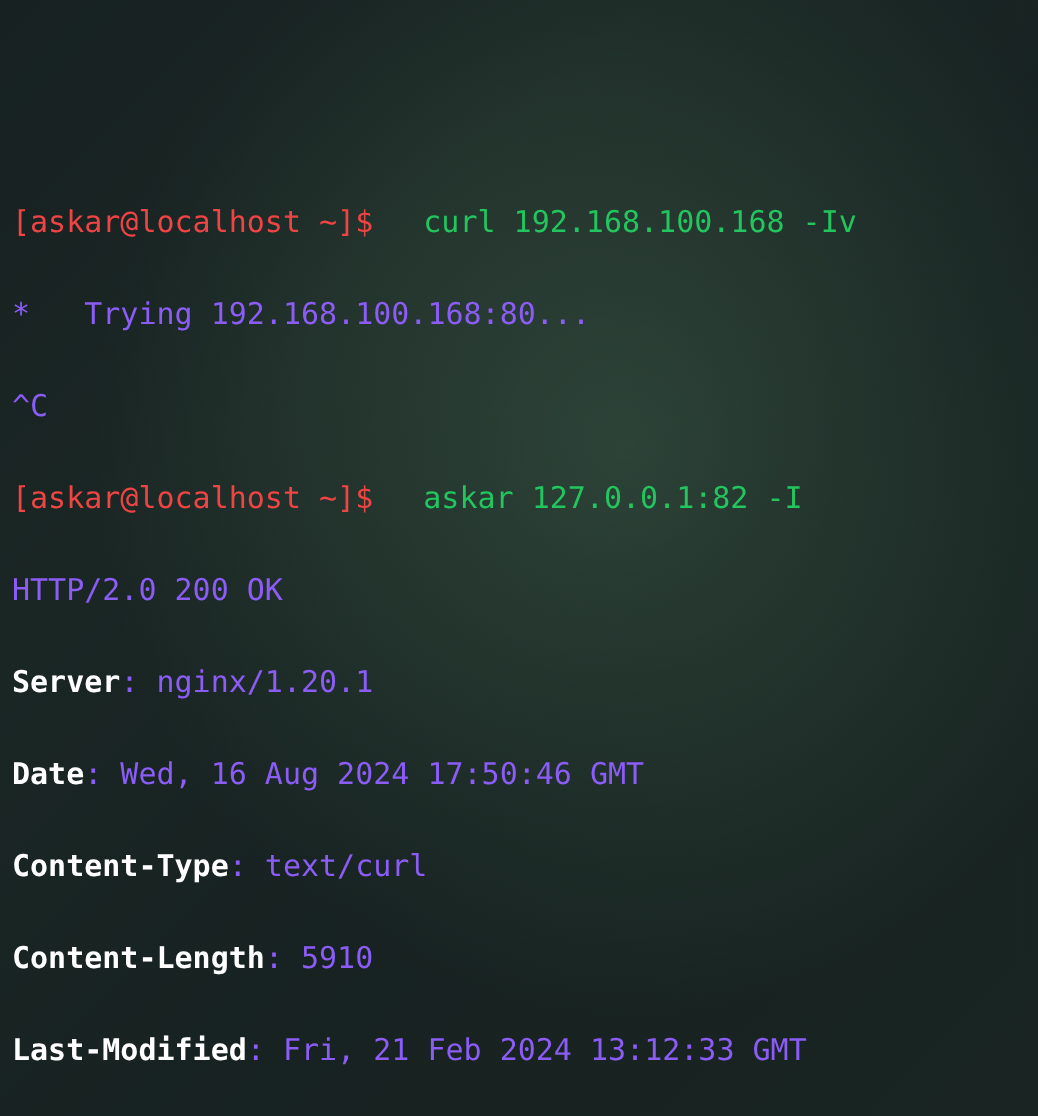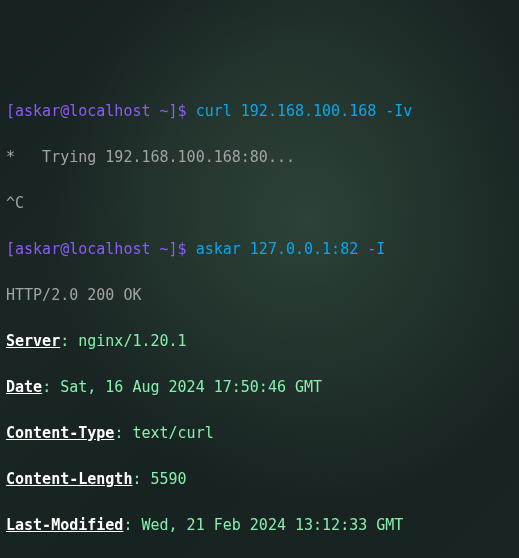--- a/index.html
+++ b/index.html
@@ -15,42 +15,42 @@
       radial-gradient(ellipse at 60% 40%, rgba(60,90,70,0.5) 0%, rgba(20,30,30,0.6) 60%),
       linear-gradient(135deg, #1a2525 0%, #24332e 30%, #1b2826 60%, #223029 100%);
     font-family: "DejaVu Sans Mono", "Liberation Mono", "Consolas", monospace;
     font-size: 15px;
     line-height: 23px;
     color: #e8e8e8;
     padding: 8px 6px;
     box-sizing: border-box;
     white-space: pre;
   }
-  .prompt { color: #8b5cf6; margin-top: 20px; }
-  .cmd    { color: #0ea5e9; }
-  .out    { color: #a3a3a3; }
-  .hdr    { color: #ffffff; font-weight: bold; text-decoration: underline; }
-  .val    { color: #86efac; }
+  .prompt { color: #ef4444; margin-top: 20px; }
+  .cmd    { color: #22c55e; margin-left: 16px; }
+  .out    { color: #8b5cf6; }
+  .hdr    { color: #ffffff; font-weight: bold; }
+  .val    { color: #8b5cf6; }
   .line   { display: block; }
 </style>
 </head>
 <body>
 
 
 
 <span class="line"><span class="prompt">[askar@localhost ~]$ </span><span class="cmd">curl 192.168.100.168 -Iv</span></span>
 <span class="line out">*   Trying 192.168.100.168:80...</span>
 <span class="line out">^C</span>
 <span class="line"><span class="prompt">[askar@localhost ~]$ </span><span class="cmd">askar 127.0.0.1:82 -I</span></span>
 <span class="line out">HTTP/2.0 200 OK</span>
 <span class="line"><span class="hdr">Server</span><span class="val">: nginx/1.20.1</span></span>
-<span class="line"><span class="hdr">Date</span><span class="val">: Sat, 16 Aug 2024 17:50:46 GMT</span></span>
+<span class="line"><span class="hdr">Date</span><span class="val">: Wed, 16 Aug 2024 17:50:46 GMT</span></span>
 <span class="line"><span class="hdr">Content-Type</span><span class="val">: text/curl</span></span>
-<span class="line"><span class="hdr">Content-Length</span><span class="val">: 5590</span></span>
-<span class="line"><span class="hdr">Last-Modified</span><span class="val">: Wed, 21 Feb 2024 13:12:33 GMT</span></span>
+<span class="line"><span class="hdr">Content-Length</span><span class="val">: 5910</span></span>
+<span class="line"><span class="hdr">Last-Modified</span><span class="val">: Fri, 21 Feb 2024 13:12:33 GMT</span></span>
 
 
 
 
 
 
 
 
 
 

